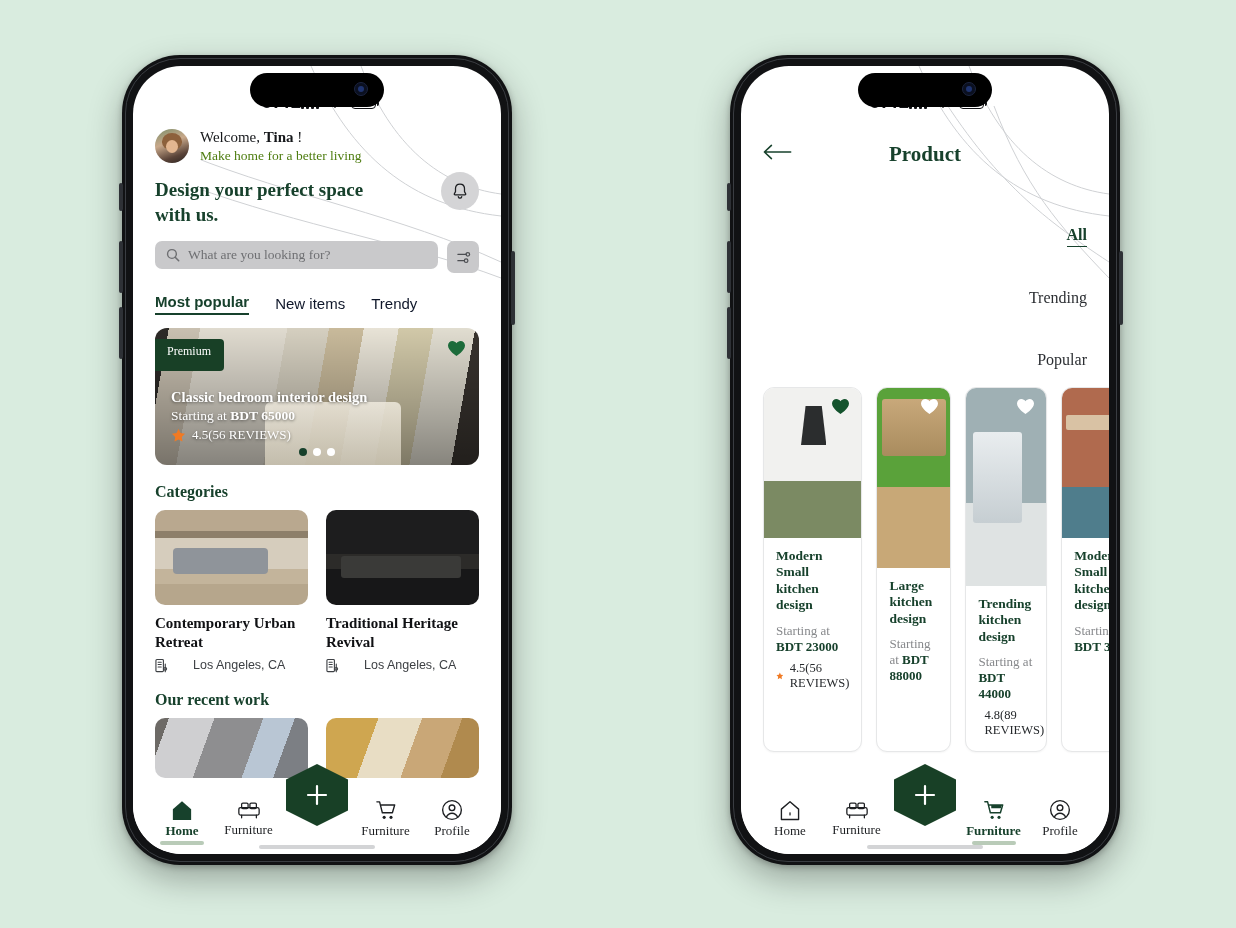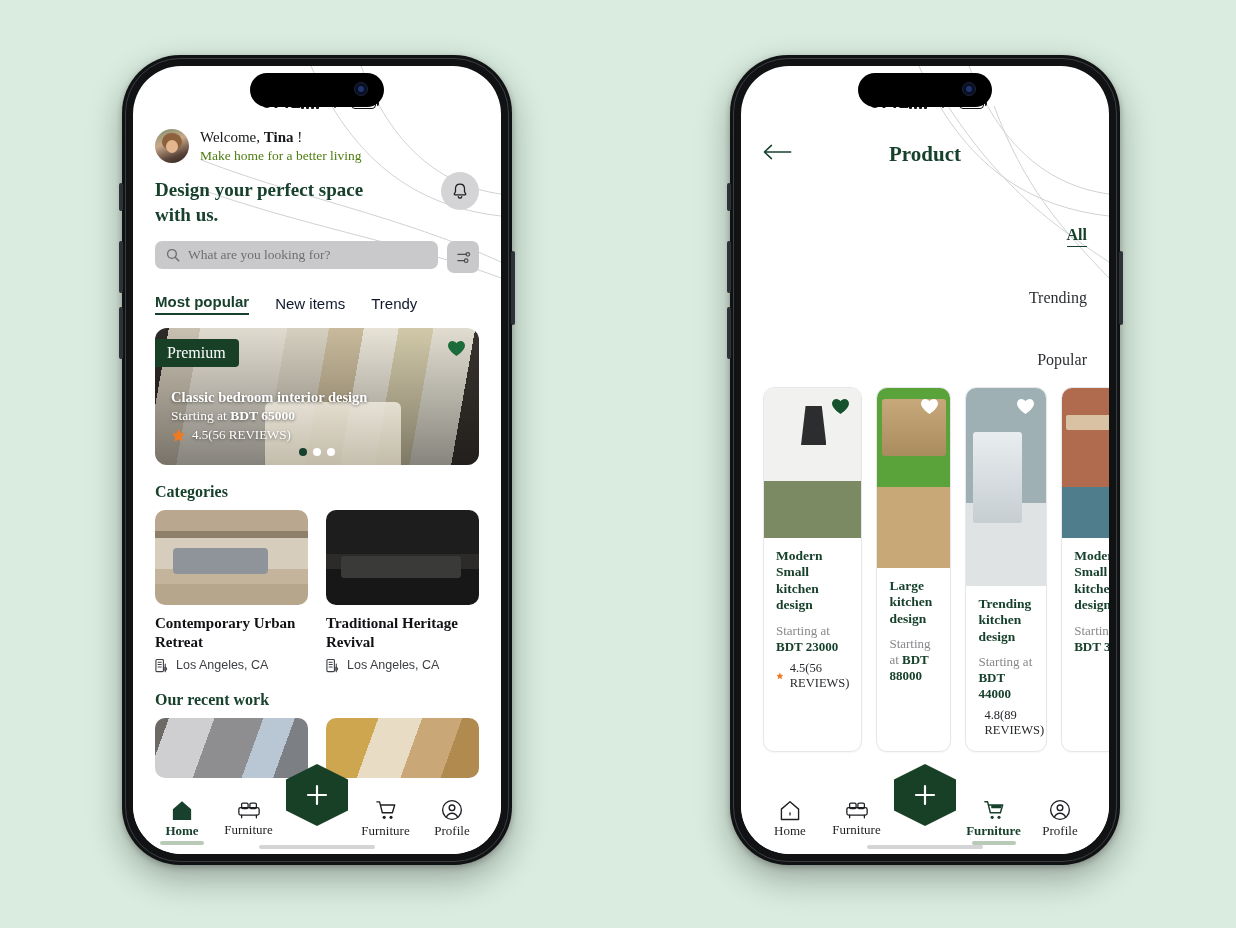--- a/index.html
+++ b/index.html
@@ -105,21 +105,21 @@
   
   .feat{position:relative;margin-top:13px;height:137px;border-radius:12px;overflow:hidden;}
   .feat-img{position:absolute;inset:0;
     background:
       linear-gradient(to bottom, rgba(0,0,0,.03) 0%, rgba(0,0,0,.28) 65%, rgba(0,0,0,.42) 100%),
       linear-gradient(100deg,#2e2b28 0 4%,#cfc6b6 4% 13%,#e7e2d6 13% 38%,#dcd6c6 38% 50%,
         #cfc0a0 50% 60%,#efeadd 60% 70%,#d8cfae 70% 80%,#e8e4d7 80% 92%,#3a3530 92% 100%);}
   .feat-img::after{content:"";position:absolute;left:34%;bottom:0;width:42%;height:46%;
     background:linear-gradient(180deg,#efeade,#cfc8b6);border-radius:6px 6px 0 0;opacity:.85;}
   .badge{position:absolute;left:0;top:11px;background:#184026;color:#fff;
-    font-family:"Liberation Serif",serif;font-size:16px;padding:5px 13px 5px 12px;
+    font-family:"Liberation Serif",serif;font-size:12px;padding:5px 13px 12px 12px;
     border-radius:0 4px 4px 0;z-index:3;}
   .heart-feat{position:absolute;right:13px;top:12px;z-index:3;}
   .feat-txt{position:absolute;left:16px;bottom:22px;z-index:3;}
   .feat-title{font-family:"Liberation Serif",serif;font-weight:700;font-size:14.5px;color:#fff;
     text-shadow:0 1px 3px rgba(0,0,0,.5);}
   .feat-price{font-family:"Liberation Serif",serif;font-size:13.5px;color:#fff;margin-top:2px;
     text-shadow:0 1px 3px rgba(0,0,0,.5);}
   .feat-price b{font-weight:700;}
   .rate{display:flex;align-items:center;gap:6px;margin-top:3px;}
   .rate span{font-family:"Liberation Serif",serif;font-size:13px;color:#fff;
@@ -135,21 +135,21 @@
   .cat-img{height:95px;border-radius:10px;}
   .cat-img.a{background:
       linear-gradient(180deg,#b9a88f 0 22%,#8d7f6a 22% 30%,#d6cdbd 30% 62%,#c3b49b 62% 78%,#b6a68c 78% 100%);}
   .cat-img.a::after{content:"";display:block;position:relative;top:38px;left:12%;width:62%;height:26px;
     background:#8f949a;border-radius:4px;}
   .cat-img.b{background:linear-gradient(180deg,#1d1d1e 0 46%,#2c2b29 46% 62%,#171718 62% 100%);}
   .cat-img.b::after{content:"";display:block;position:relative;top:46px;left:10%;width:78%;height:22px;
     background:#3a3a38;border-radius:3px;}
   .cat-name{font-family:"Liberation Serif",serif;font-weight:700;font-size:15px;color:#101114;
     margin-top:9px;line-height:1.22;}
-  .cat-loc{display:flex;align-items:center;gap:7px;margin-top:7px;}
+  .cat-loc{display:flex;align-items:center;gap:24px;margin-top:7px;}
   .cat-loc span{font-size:12.5px;color:#3d4044;}
 
   
   .recent-grid{display:flex;gap:18px;margin-top:9px;}
   .recent{flex:1;height:60px;border-radius:10px;}
   .recent.a{background:linear-gradient(110deg,#6d6a66 0 8%,#cfcfd1 8% 34%,#8e8e90 34% 62%,#b9c6d4 62% 80%,#7c7f84 80% 100%);}
   .recent.b{background:linear-gradient(110deg,#cfa650 0 30%,#e8ddc4 30% 55%,#c9a777 55% 78%,#b08a4e 78% 100%);}
 
   
   .bottomnav{

